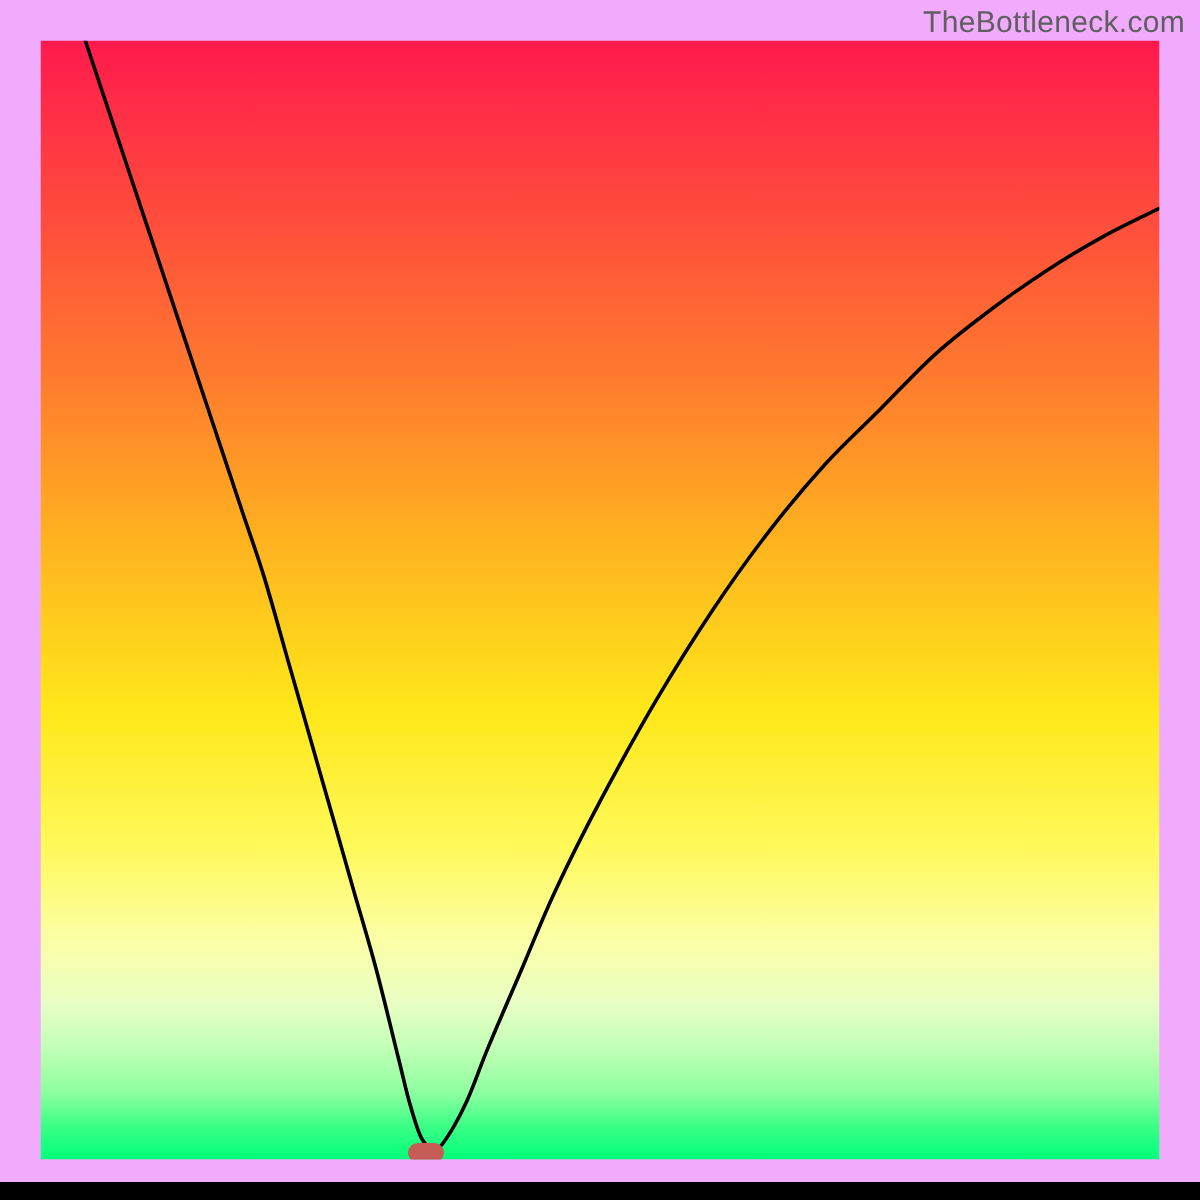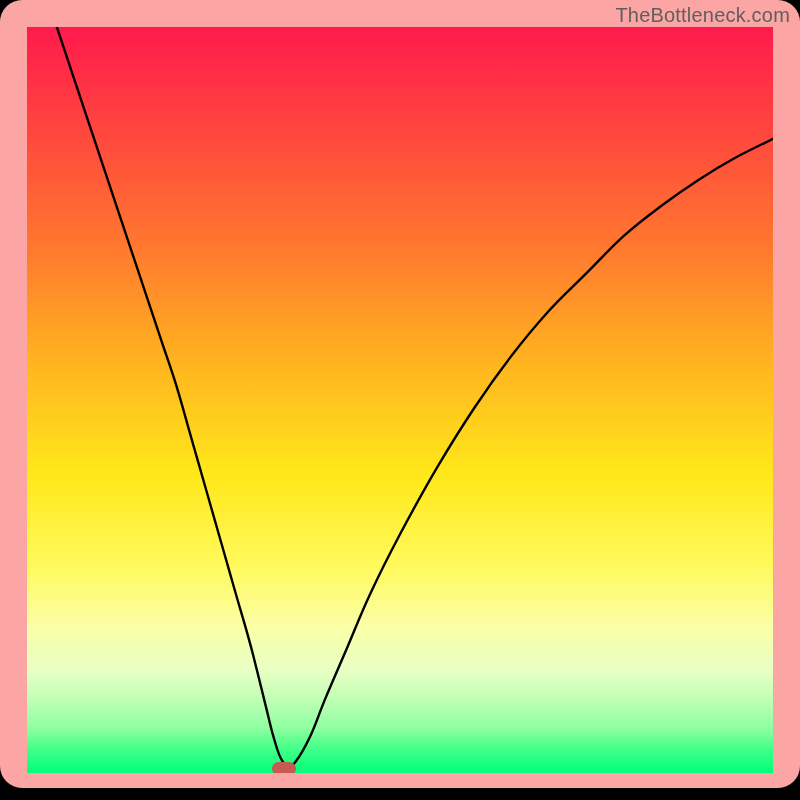--- a/index.html
+++ b/index.html
@@ -9,22 +9,21 @@
     height: 800px;
     background: #000;
     overflow: hidden;
   }
   .frame {
     position: absolute;
     left: 0;
     top: 0;
     width: 800px;
     height: 788px;
-    background: #fca5a5;
-    border-radius: 22px;
+    background: #f0abfc;
   }
   .plot-area {
     position: absolute;
     left: 27px;
     top: 27px;
     width: 746px;
     height: 746px;
     overflow: hidden;
   }
   .gradient {

